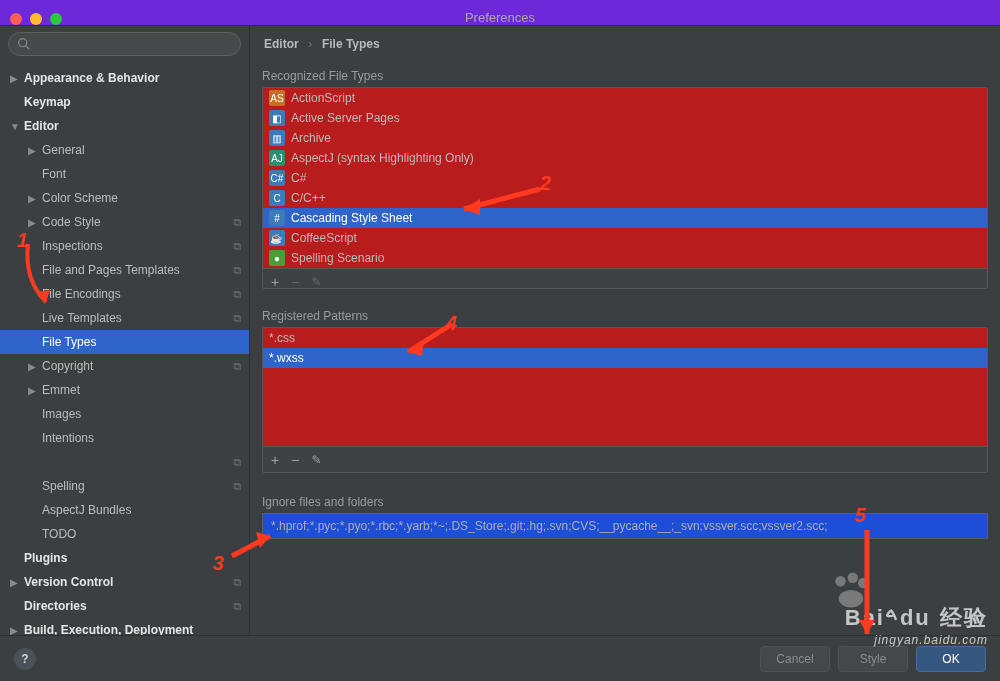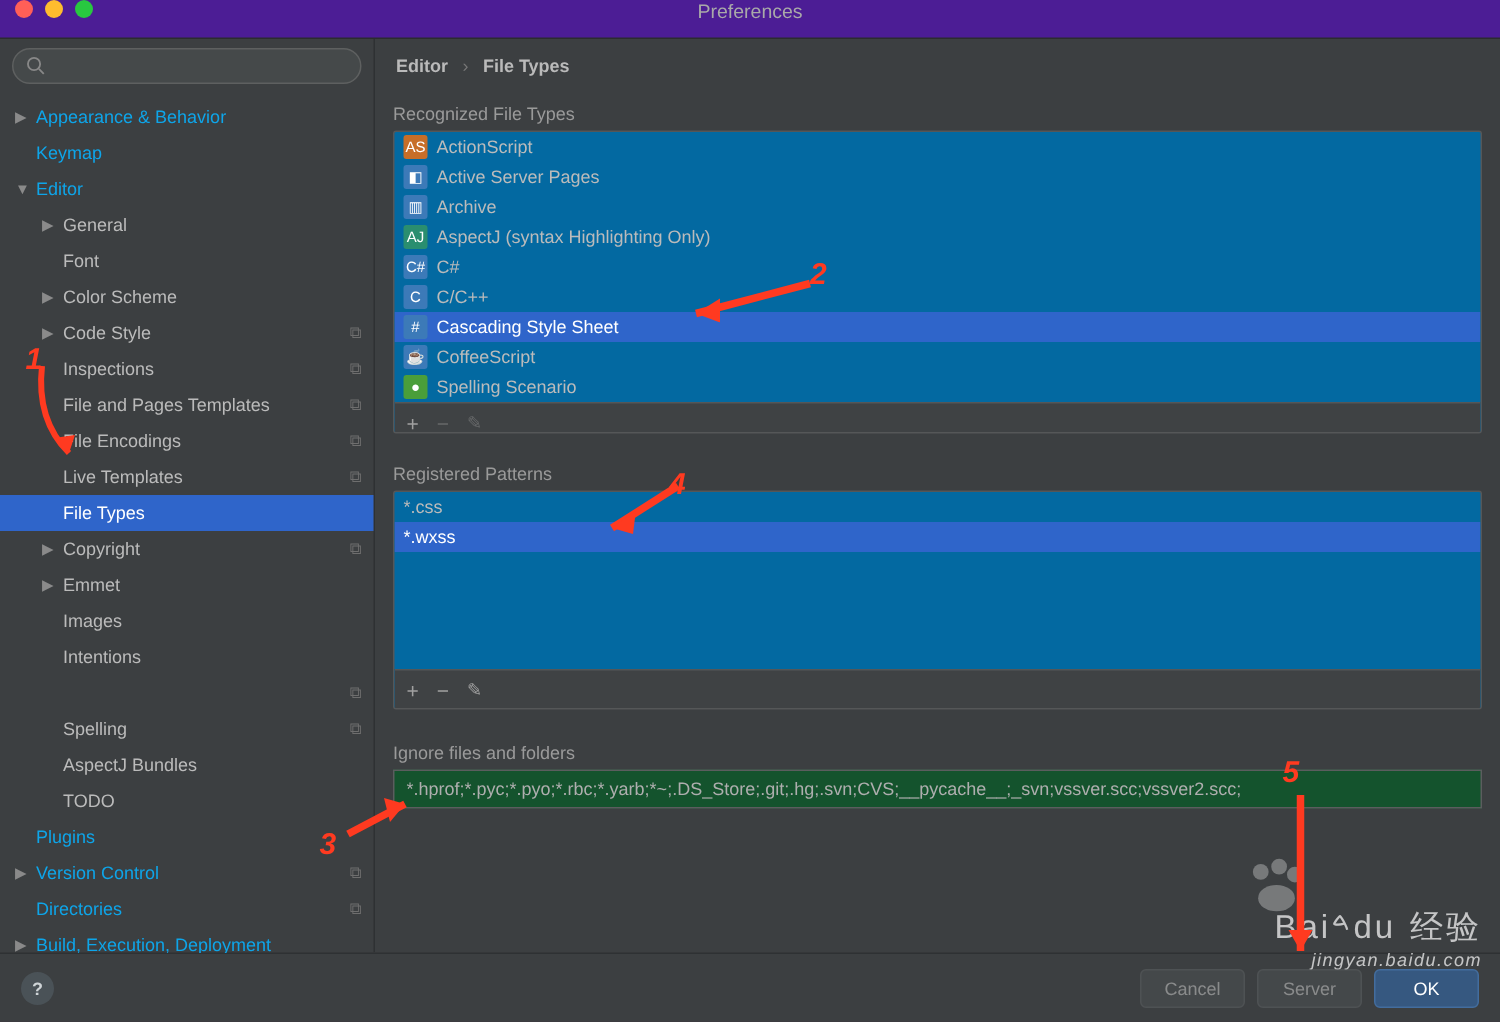--- a/index.html
+++ b/index.html
@@ -1,20 +1,20 @@
 <!DOCTYPE html>
 <html><head>
 <meta charset="utf-8">
 <style>
 * { margin: 0; padding: 0; box-sizing: border-box; font-family: -apple-system, 'Helvetica Neue', Arial, sans-serif; font-size: 12px; }
 body { background: #3c3f41; color: #bbbbbb; overflow: hidden; }
 .container { width: 1000px; height: 681px; background: #3c3f41; position: relative; display: flex; flex-direction: column; }
 
 
-.titlebar { height: 26px; background: #4c1d95; display: flex; align-items: flex-start; border-bottom: 1px solid #2b2d2e; position: relative; }
+.titlebar { height: 26px; background: #6d28d9; display: flex; align-items: flex-end; border-bottom: 1px solid #2b2d2e; position: relative; }
 .traffic { display: flex; gap: 8px; padding-left: 10px; }
 .tdot { width: 12px; height: 12px; border-radius: 50%; }
 .tdot.red { background: #ff5f57; }
 .tdot.yellow { background: #febc2e; }
 .tdot.green { background: #28c840; }
 .title { position: absolute; left: 0; right: 0; text-align: center; color: #a9a9a9; font-size: 13px; }
 
 
 .body { flex: 1; display: flex; overflow: hidden; }
 
@@ -23,59 +23,59 @@
 .search { margin: 6px 8px; }
 .search input { width: 100%; height: 24px; background: #45494a; border: 1px solid #5e6060; border-radius: 14px; padding: 0 10px 0 26px; color: #bbb; outline: none; }
 .search-wrap { position: relative; }
 .search-wrap .sicon { position: absolute; left: 9px; top: 5px; color: #888; }
 
 .tree { flex: 1; overflow: auto; padding-top: 4px; }
 .tree-item { height: 24px; display: flex; align-items: center; padding-left: 10px; position: relative; cursor: pointer; }
 .tree-item.selected { background: #2f65ca; color: #fff; }
 .tree-item .arrow { width: 14px; font-size: 10px; color: #8a8a8a; display: inline-block; }
 .tree-item .label { flex: 1; white-space: nowrap; }
-.tree-item.bold .label { font-weight: normal; color: #0ea5e9; }
+.tree-item.bold .label { font-weight: bold; color: #e5e5e5; }
 .tree-item .cfg-icon { position: absolute; right: 8px; color: #6e6e6e; font-size: 11px; }
 .tree-item.lvl1 { padding-left: 28px; }
 
 
 .main { flex: 1; display: flex; flex-direction: column; background: #3c3f41; }
 .breadcrumb { padding: 10px 12px 12px 14px; color: #bababa; font-size: 13px; font-weight: bold; }
 .breadcrumb .chev { color: #777; margin: 0 6px; font-weight: normal; }
 
 .section { padding: 0 12px; }
 .section-label { color: #9a9a9a; margin-bottom: 4px; margin-top: 6px; }
 
-.listbox { background: #0369a1; border: 1px solid #555758; border-radius: 2px; overflow: hidden; }
+.listbox { background: #b91c1c; border: 1px solid #555758; border-radius: 2px; overflow: hidden; }
 .listbox .row { height: 20px; display: flex; align-items: center; padding-left: 6px; gap: 6px; cursor: pointer; }
 .listbox .row.selected { background: #2f65ca; color: #fff; }
 .listbox .row .ficon { width: 16px; height: 16px; display: inline-flex; align-items: center; justify-content: center; font-size: 10px; border-radius: 2px; }
 .ficon.orange { background: #c76e28; color:#fff; }
 .ficon.blue { background: #3c7ab8; color:#fff; }
 .ficon.teal { background: #2a8e6f; color:#fff; }
 .ficon.green { background: #4a9e3a; color:#fff; border-radius: 50%; }
 
 .toolbar-actions { height: 26px; border-top: 1px solid #555758; background: #3f4244; display: flex; align-items: center; padding-left: 8px; gap: 12px; }
 .toolbar-actions span { color: #a0a0a0; cursor: pointer; font-size: 14px; }
-.ignore-input { width: 100%; height: 26px; background: #14532d; border: 1px solid #5b5d5e; color: #aeaeae; padding: 0 8px; outline: none; }
+.ignore-input { width: 100%; height: 26px; background: #1d4ed8; border: 1px solid #5b5d5e; color: #aeaeae; padding: 0 8px; outline: none; }
 
 
 .footer { height: 46px; border-top: 1px solid #2e3133; background: #3c3f41; display: flex; align-items: center; padding: 0 14px; }
 .help-btn { width: 22px; height: 22px; border-radius: 50%; background: #4a5257; color: #cfd4d7; display: flex; align-items: center; justify-content: center; font-weight: bold; cursor: pointer; }
 .spacer { flex: 1; }
 .btn { height: 26px; min-width: 70px; padding: 0 14px; margin-left: 8px; background: #4c5052; border: 1px solid #5e6264; color: #c9c9c9; border-radius: 4px; cursor: pointer; }
 .btn.dimmed { opacity: 0.55; }
 .btn.primary { background: #365880; border-color: #436d9e; color: #fff; }
 
 
 .anno-num { position: absolute; color: #ff3a20; font-size: 20px; font-weight: bold; font-style: italic; pointer-events: none; z-index: 50; }
 .anno-arrow { position: absolute; pointer-events: none; z-index: 49; }
 
 .watermark { position: absolute; right: 12px; bottom: 34px; color: rgba(255,255,255,0.7); text-align: right; pointer-events: none; }
-.watermark .big { font-size: 26px; font-weight: normal; letter-spacing: 2px; }
+.watermark .big { font-size: 26px; font-weight: bold; letter-spacing: 2px; }
 .watermark .big span { font-size: 22px; }
 .watermark .small { font-size: 12px; letter-spacing: 1px; font-style: italic; }
 .paw { position: absolute; right: 128px; bottom: 70px; width: 42px; height: 42px; opacity: 0.55; }
 </style>
 </head>
 <body>
 
 <div class="container">
 
   <div class="anno-num" style="left:17px; top:229px;">1</div>
@@ -328,17 +328,17 @@
         <input class="ignore-input" type="text" value="*.hprof;*.pyc;*.pyo;*.rbc;*.yarb;*~;.DS_Store;.git;.hg;.svn;CVS;__pycache__;_svn;vssver.scc;vssver2.scc;" style="">
       </div>
 
     </div>
   </div>
 
   <div class="footer">
     <div class="help-btn">?</div>
     <div class="spacer"></div>
     <button class="btn dimmed">Cancel</button>
-    <button class="btn dimmed">Server</button>
+    <button class="btn dimmed">Style</button>
     <button class="btn primary">OK</button>
   </div>
 
 </div>
 
 </body></html>

